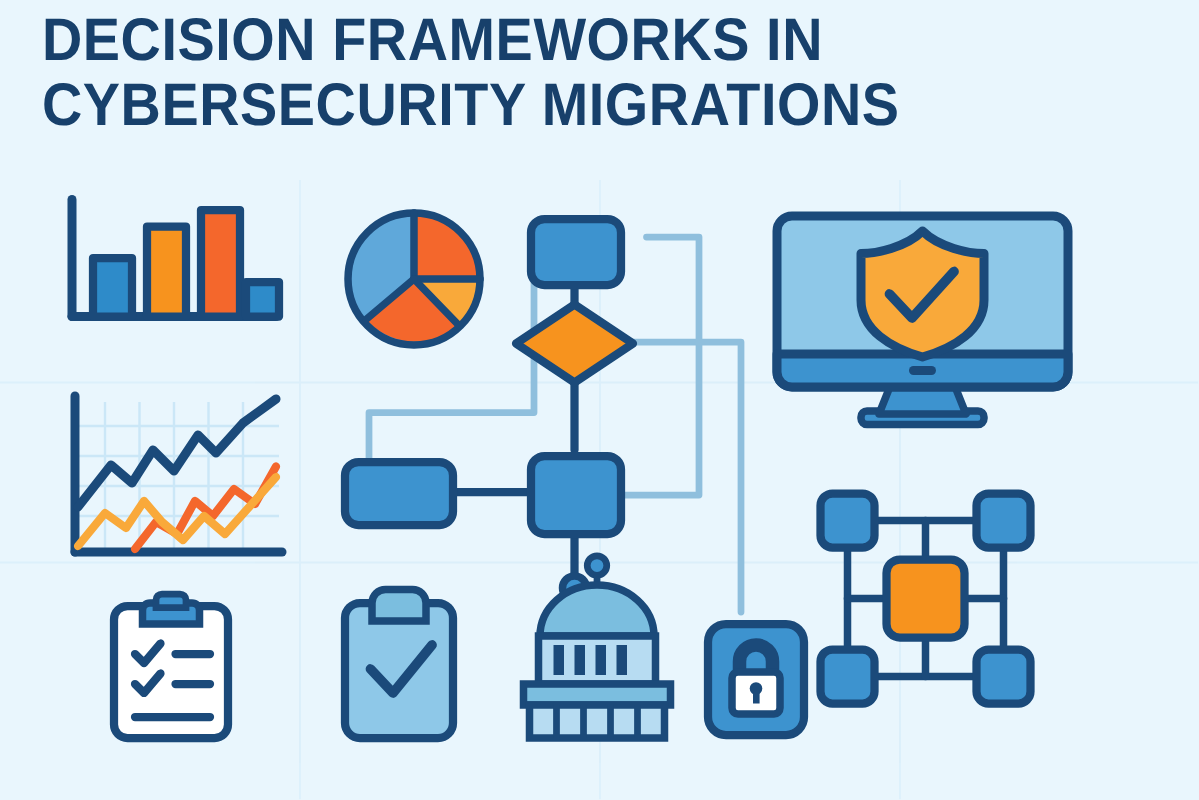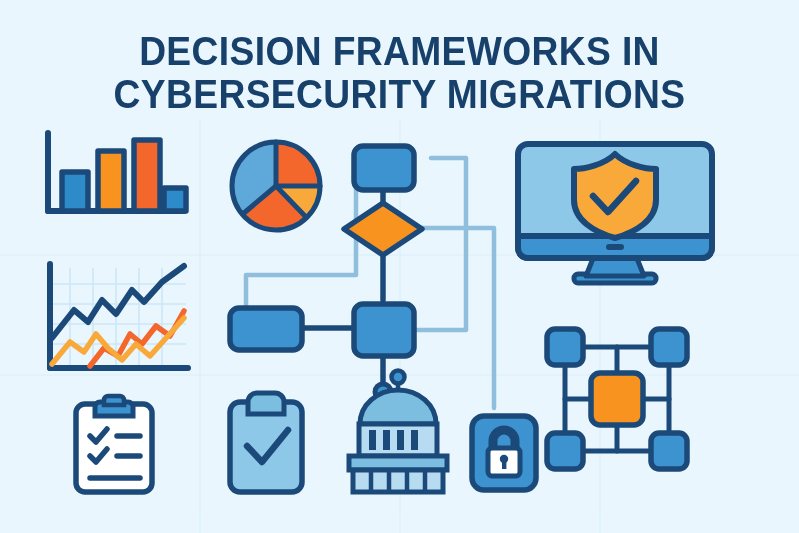--- a/index.html
+++ b/index.html
@@ -20,23 +20,22 @@
   }
   #bg-grid {
     position: absolute;
     left: 0; top: 0;
     width: 799px; height: 533px;
     pointer-events: none;
   }
   #title-block {
     position: absolute;
     left: 0;
-    top: 30px;
+    top: 6px;
     width: 799px;
-    text-align: center;
     line-height: 1.08;
   }
   .title-line {
     display: block;
     font-family: "Liberation Sans", sans-serif;
     font-weight: bold;
     font-size: 40px;
     letter-spacing: 0.4px;
     color: #17406b;
     transform: scaleX(0.93);

